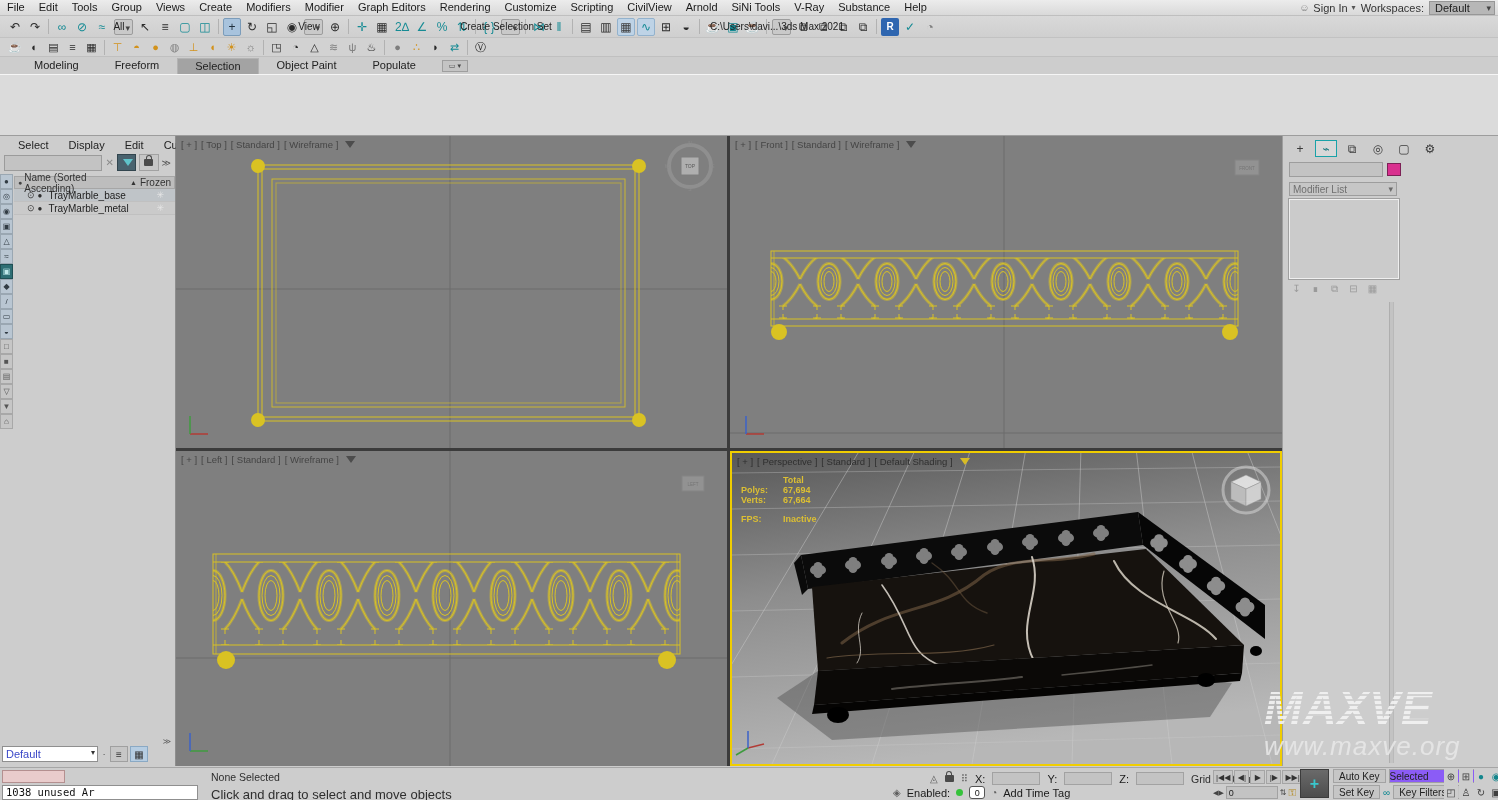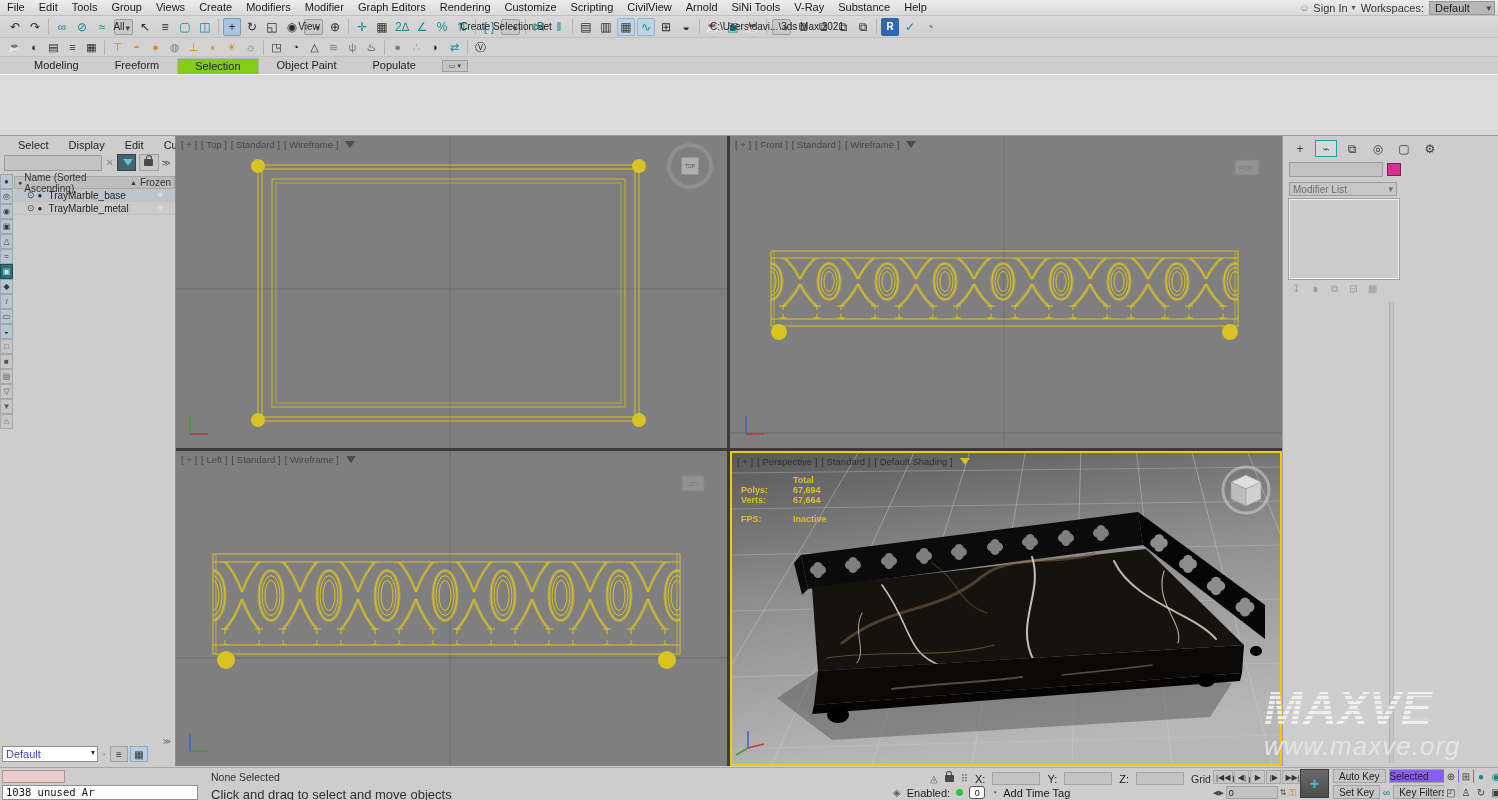--- a/index.html
+++ b/index.html
@@ -29,21 +29,21 @@
   .tbi.dark{color:#2a2a2a}
   .tbi.gray{color:#7e7e7e}
   .tbi.bluebadge{background:#2f66b0;color:#fff;font-size:10px;font-weight:bold;border-radius:2px}
   .tbi.sep{width:1px;height:15px;background:#b2b2b2;margin:0 3px;border-radius:0}
   .tbcombo{height:16px;background:#c9c9c9;border:1px solid #9c9c9c;font-size:10px;line-height:14px;padding:0 13px 0 4px;color:#222;margin:0 2px;position:relative;white-space:nowrap;flex:none}
   .tbcombo::after{content:"▾";position:absolute;right:2px;top:1px;font-size:9px;color:#444}
 
   
   .ribbontabs{height:17px;background:#cdcdcd;display:flex;align-items:flex-end;padding-left:16px;position:relative;z-index:28}
   .rtab{padding:1px 17px 2px;color:#222;border:1px solid transparent;white-space:nowrap}
-  .rtab.active{background:#84cc16;border:1px solid #b3b3b3;border-bottom:none}
+  .rtab.active{background:#a3a3a3;border:1px solid #b3b3b3;border-bottom:none}
   .rtab-min{width:26px;height:12px;margin:0 0 2px 8px;background:#c4c4c4;border:1px solid #9e9e9e;font-size:7px;color:#444;display:flex;align-items:center;justify-content:center;gap:2px}
   .ribbonbody{height:62px;background:#dbdbdb;border-top:1px solid #f5f5f5;border-bottom:1px solid #9d9d9d}
 
   
   .main{display:flex;height:630px;position:relative}
 
   
   .explorer{width:176px;flex:none;background:#cdcdcd;border-right:1px solid #8e8e8e;position:relative}
   .sx-menu{display:flex;gap:8px;padding:3px 4px 2px 12px}
   .sx-menu span{padding:0 6px;color:#222}
@@ -81,21 +81,21 @@
   #vp-front{left:554px;top:0;width:552px;height:312px}
   #vp-left{left:0;top:315px;width:551px;height:315px}
   #vp-persp{left:554px;top:315px;width:552px;height:315px;border:2px solid #f0cd00;background:#6e6e6e}
   .vp svg{position:absolute;left:0;top:0}
   .vplabel{position:absolute;left:5px;top:3px;font-size:9.5px;color:#454545;display:flex;gap:4px;align-items:center;z-index:5;white-space:nowrap}
   #vp-persp .vplabel{color:#2f2f2f}
   .funnel{width:0;height:0;border-left:5px solid transparent;border-right:5px solid transparent;border-top:7px solid #4c4c4c;margin-left:3px}
   .funnel.yellow{border-top-color:#d8bc25}
   .stats{position:absolute;left:9px;top:22px;z-index:5;font-size:9px;font-weight:bold;color:#dcbf33;line-height:10px}
   .stats .srow{display:flex}
-  .stats .slab{width:52px}
+  .stats .slab{width:42px}
   .stats .gap{height:9px}
 
   
   .cmdpanel{width:216px;flex:none;background:#cdcdcd;border-left:1px solid #9e9e9e;position:relative}
   .cp-tabs{display:flex;gap:4px;padding:4px 4px 2px 6px;align-items:center}
   .cp-tab{width:22px;height:17px;display:flex;align-items:center;justify-content:center;font-size:12px;color:#3a3a3a}
   .cp-tab.active{border:1px solid #19a2a8;background:#d8d8d8;color:#19787d}
   .cp-namerow{display:flex;align-items:center;gap:4px;padding:3px 6px 2px}
   .cp-name{width:94px;height:15px;background:#c3c3c3;border:1px solid #9d9d9d}
   .cp-swatch{width:14px;height:13px;background:#d9308f;border:1px solid #7c2156}

